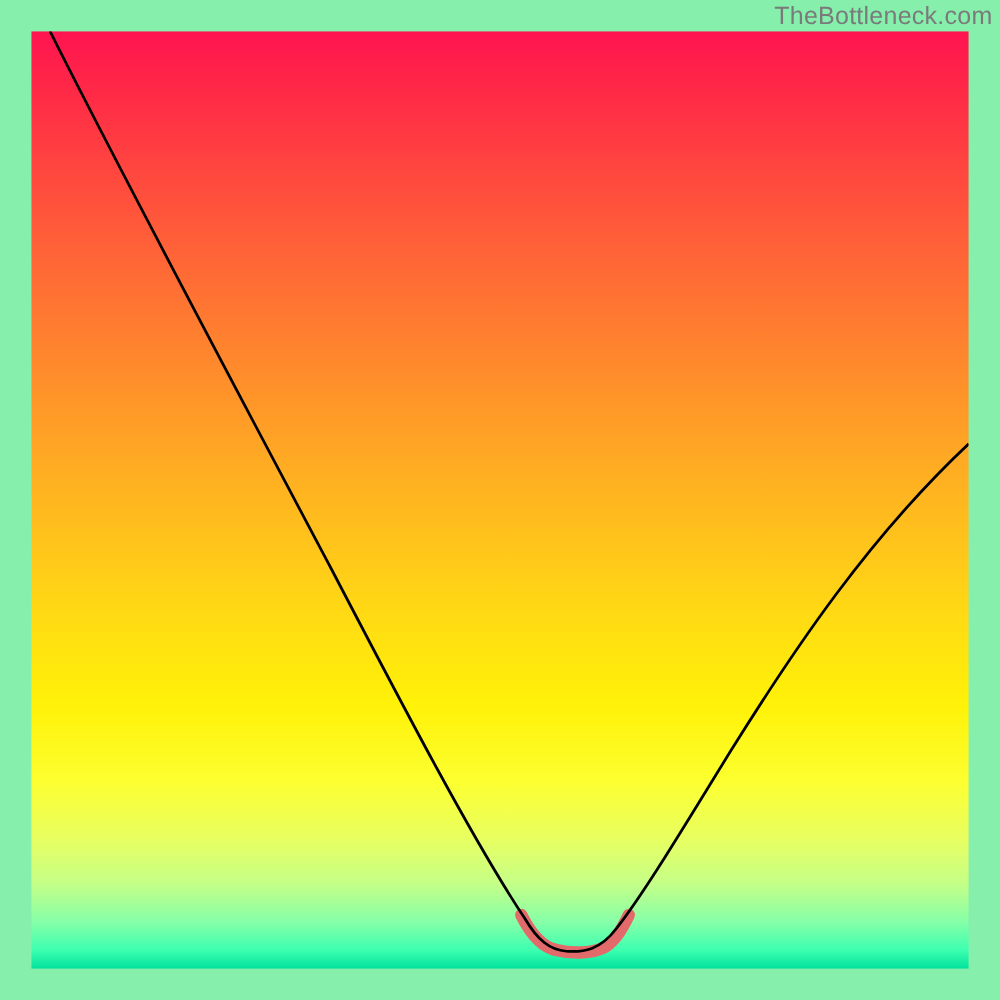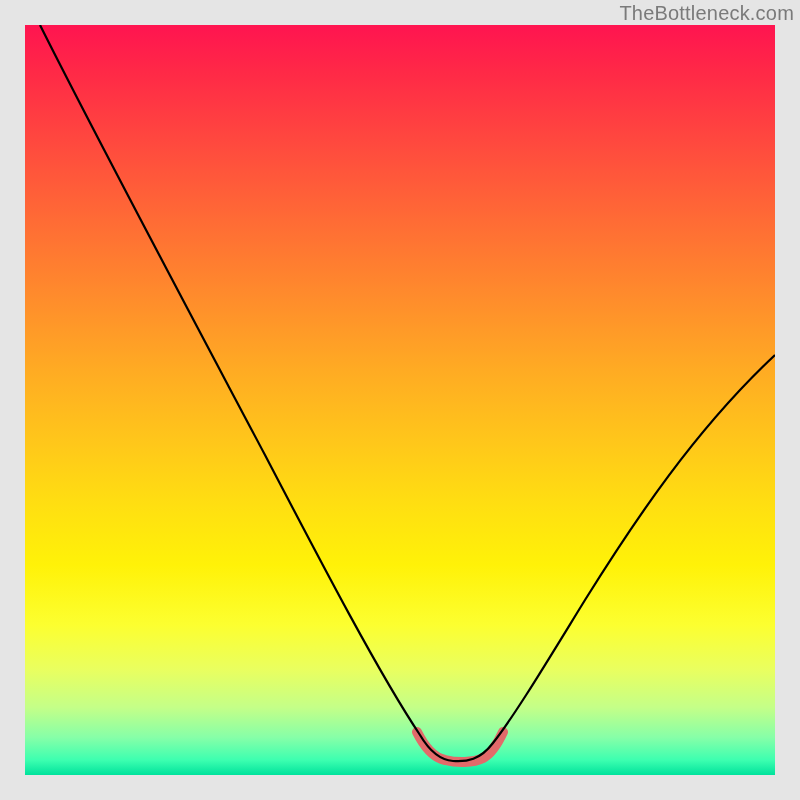--- a/index.html
+++ b/index.html
@@ -7,21 +7,21 @@
     padding: 0;
     width: 800px;
     height: 800px;
     background: #000000;
     overflow: hidden;
     font-family: Arial, Helvetica, sans-serif;
   }
   .frame {
     position: absolute;
     inset: 0;
-    background: #e5e5e5;
+    background: #86efac;
   }
   .plot-area {
     position: absolute;
     left: 25px;
     top: 25px;
     width: 750px;
     height: 750px;
     overflow: hidden;
   }
   .gradient-bg {

